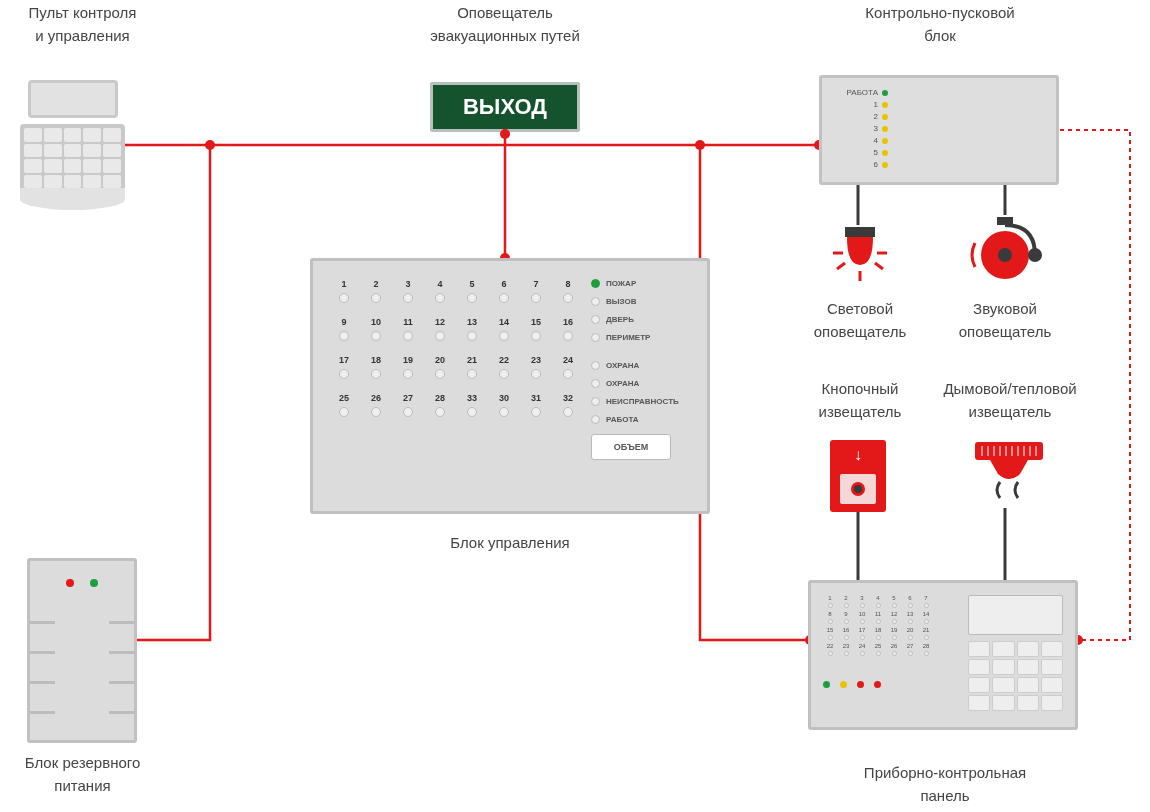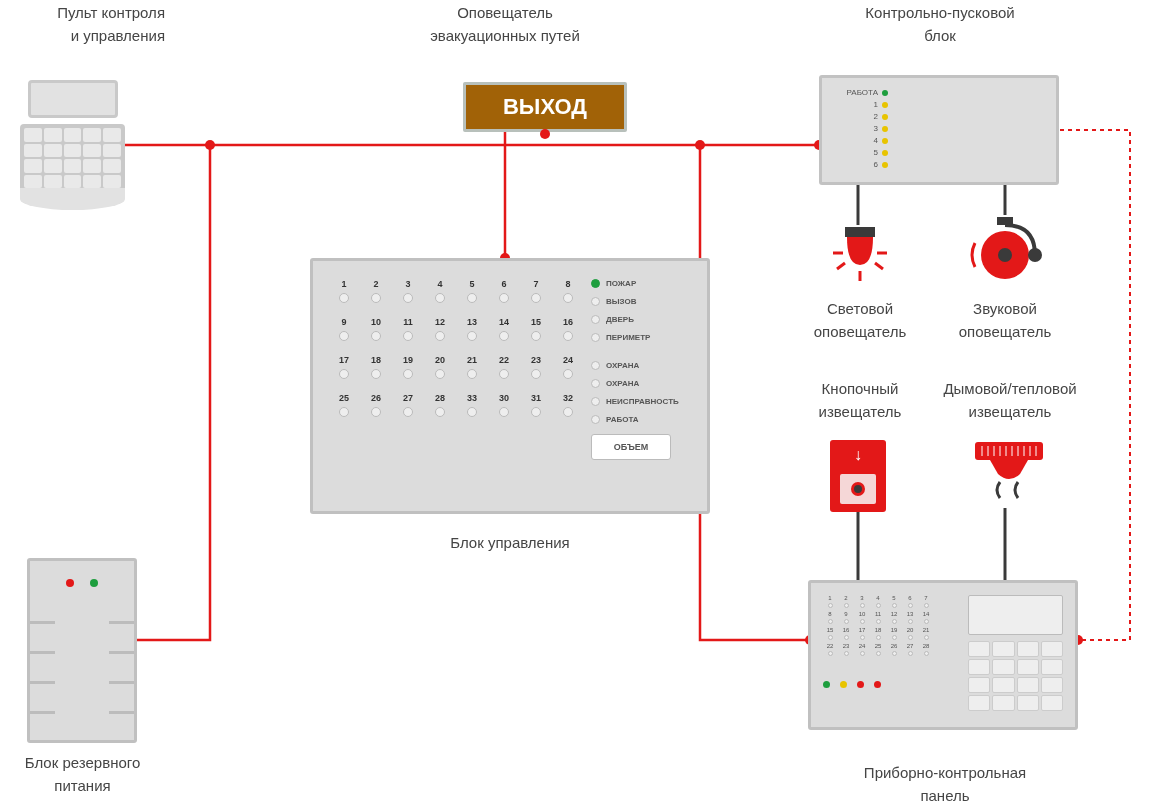--- a/index.html
+++ b/index.html
@@ -26,24 +26,24 @@
   .keypad {
     position:absolute; left:20px; top:80px; width:105px; height:140px;
   }
   .keypad .screen { width:90px; height:38px; background:#e2e2e2; border:3px solid #c9c9c9; border-radius:4px; margin:0 auto 6px; }
   .keypad .keys { width:105px; height:68px; background:#c9c9c9; border-radius:4px; display:grid; grid-template-columns:repeat(5,1fr); grid-template-rows:repeat(4,1fr); gap:2px; padding:4px; }
   .keypad .keys div { background:#e9e9e9; border-radius:2px; }
   .keypad .curl { width:105px; height:22px; background:#e2e2e2; border-radius:0 0 50% 50%; margin-top:-4px;}
 
   
   .exit-sign {
-    position:absolute; left:430px; top:82px; width:164px; height:50px;
-    background:#a16207; color:#fff; font-weight:bold; font-size:22px;
+    position:absolute; left:430px; top:82px; width:150px; height:50px;
+    background:#14532d; color:#fff; font-weight:bold; font-size:22px;
     display:flex; align-items:center; justify-content:center;
-    border:3px solid #b8c0bb; border-radius:2px;margin-left:33px;
+    border:3px solid #b8c0bb; border-radius:2px;
   }
   .exit-sign::after {
     content:""; position:absolute; bottom:-10px; left:50%; width:10px; height:10px;
     background:#e31818; border-radius:50%; transform:translateX(-50%);
   }
 
   
   .clb {
     position:absolute; left:819px; top:75px; width:240px; height:110px;
     background:#dedede; border:3px solid #c2c2c2; border-radius:3px;
@@ -150,21 +150,21 @@
 </svg>
 
 <div class="node" style="left:113px; top:140px;"></div>
 <div class="node" style="left:205px; top:140px;"></div>
 <div class="node" style="left:500px; top:253px;"></div>
 <div class="node" style="left:695px; top:140px;"></div>
 <div class="node" style="left:814px; top:140px;"></div>
 <div class="node" style="left:805px; top:635px;"></div>
 <div class="node" style="left:1073px; top:635px;"></div>
 
-<div class="label" style="left:0; top:2px; width:165px;text-align:right;">Пульт контроля<br>и управления</div>
+<div class="label" style="left:0; top:2px; width:165px;">Пульт контроля<br>и управления</div>
 <div class="label" style="left:395px; top:2px; width:220px;">Оповещатель<br>эвакуационных путей</div>
 <div class="label" style="left:800px; top:2px; width:280px;">Контрольно-пусковой<br>блок</div>
 <div class="label" style="left:440px; top:532px; width:140px;">Блок управления</div>
 <div class="label" style="left:800px; top:298px; width:120px;">Световой<br>оповещатель</div>
 <div class="label" style="left:945px; top:298px; width:120px;">Звуковой<br>оповещатель</div>
 <div class="label" style="left:795px; top:378px; width:130px;">Кнопочный<br>извещатель</div>
 <div class="label" style="left:930px; top:378px; width:160px;">Дымовой/тепловой<br>извещатель</div>
 <div class="label" style="left:0; top:752px; width:165px;">Блок резервного<br>питания</div>
 <div class="label" style="left:830px; top:762px; width:230px;">Приборно-контрольная<br>панель</div>
 

